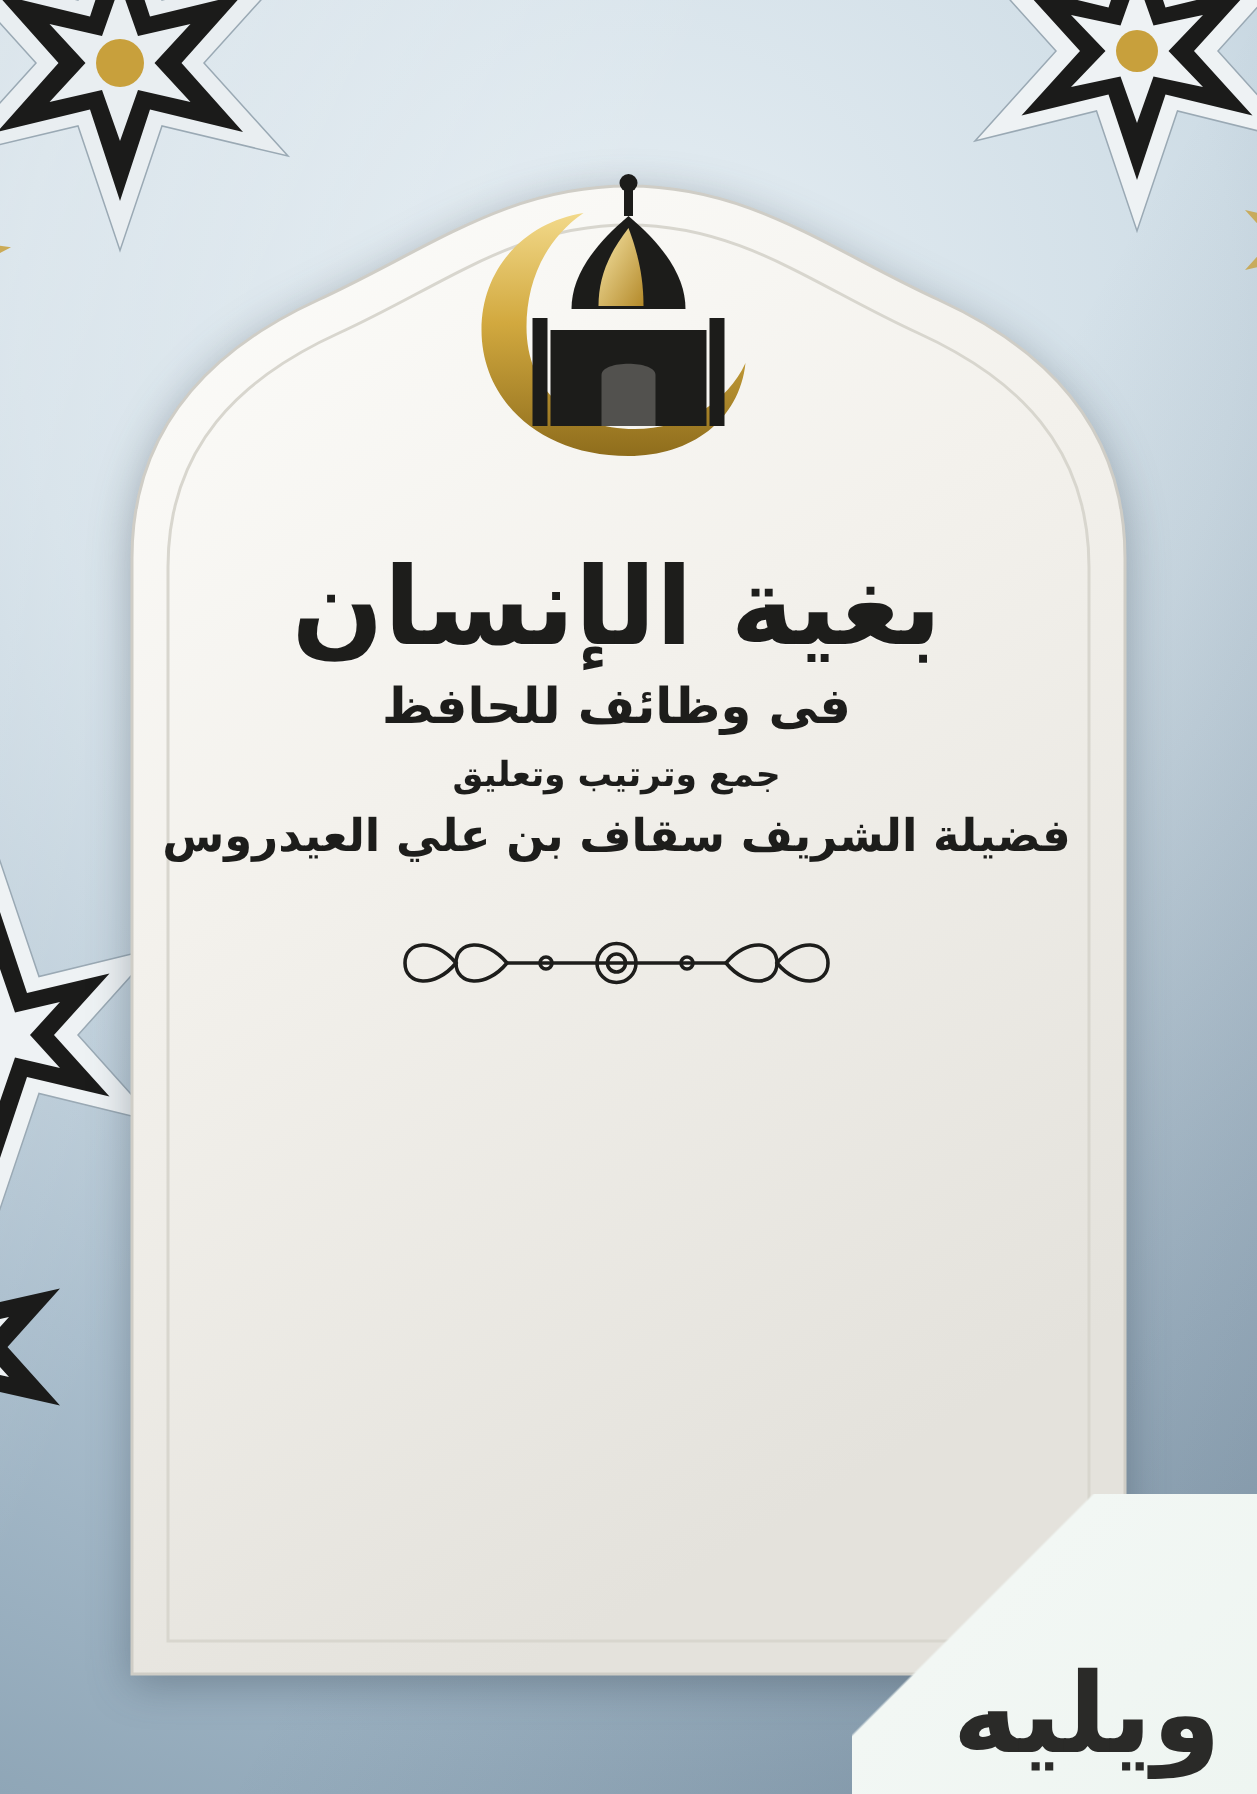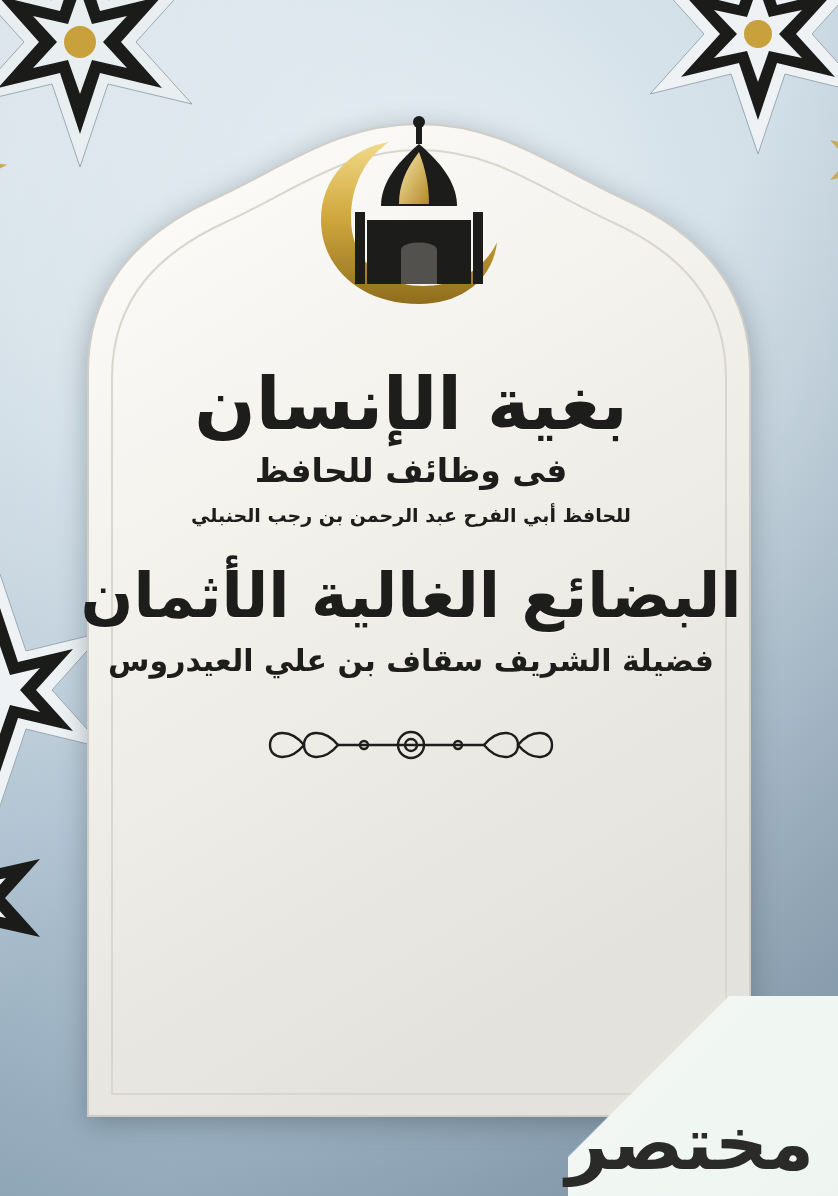--- a/index.html
+++ b/index.html
@@ -303,22 +303,21 @@
 
         <g fill="#f3f1ec">
           <path d="M 112,176 L 112,142 C 112,132 148,132 148,142 L 148,176 Z" opacity="0.25"></path>
         </g>
       </svg>
     </div>
 
     <div class="content">
       <h1 class="t-main1">بغية الإنسان</h1>
       <div class="t-sub1">فى وظائف للحافظ</div>
-      <div class="t-author1">للحافظ أبي الفرح عبد الرحمن بن رجب الحنبلي</div>
-      <h2 class="t-main2">البضائع الغالية الأثمان</h2>
+      <div class="t-role">جمع وترتيب وتعليق</div>
       <div class="t-editor">فضيلة الشريف سقاف بن علي العيدروس</div>
 
       <div class="divider">
         <svg width="330" height="46" viewBox="0 0 330 46">
           <g stroke="#1d1d1b" stroke-width="2.4" fill="none">
             <line x1="92" y1="23" x2="238" y2="23"></line>
             <circle cx="165" cy="23" r="13"></circle>
             <circle cx="165" cy="23" r="6"></circle>
             <path d="M 92,23 C 78,6 58,8 58,23 C 58,38 78,40 92,23 Z"></path>
             <path d="M 58,23 C 44,6 24,8 24,23 C 24,38 44,40 58,23 Z"></path>
@@ -327,16 +326,16 @@
             <circle cx="118" cy="23" r="4"></circle>
             <circle cx="212" cy="23" r="4"></circle>
           </g>
         </svg>
       </div>
     </div>
   </div>
 
   <div class="corner-fold"></div>
   <div class="watermark">
-    <div class="wm-text">مختصر</div>
+    <div class="wm-text">ويليه</div>
   </div>
 
 </div>
 
 </body></html>

